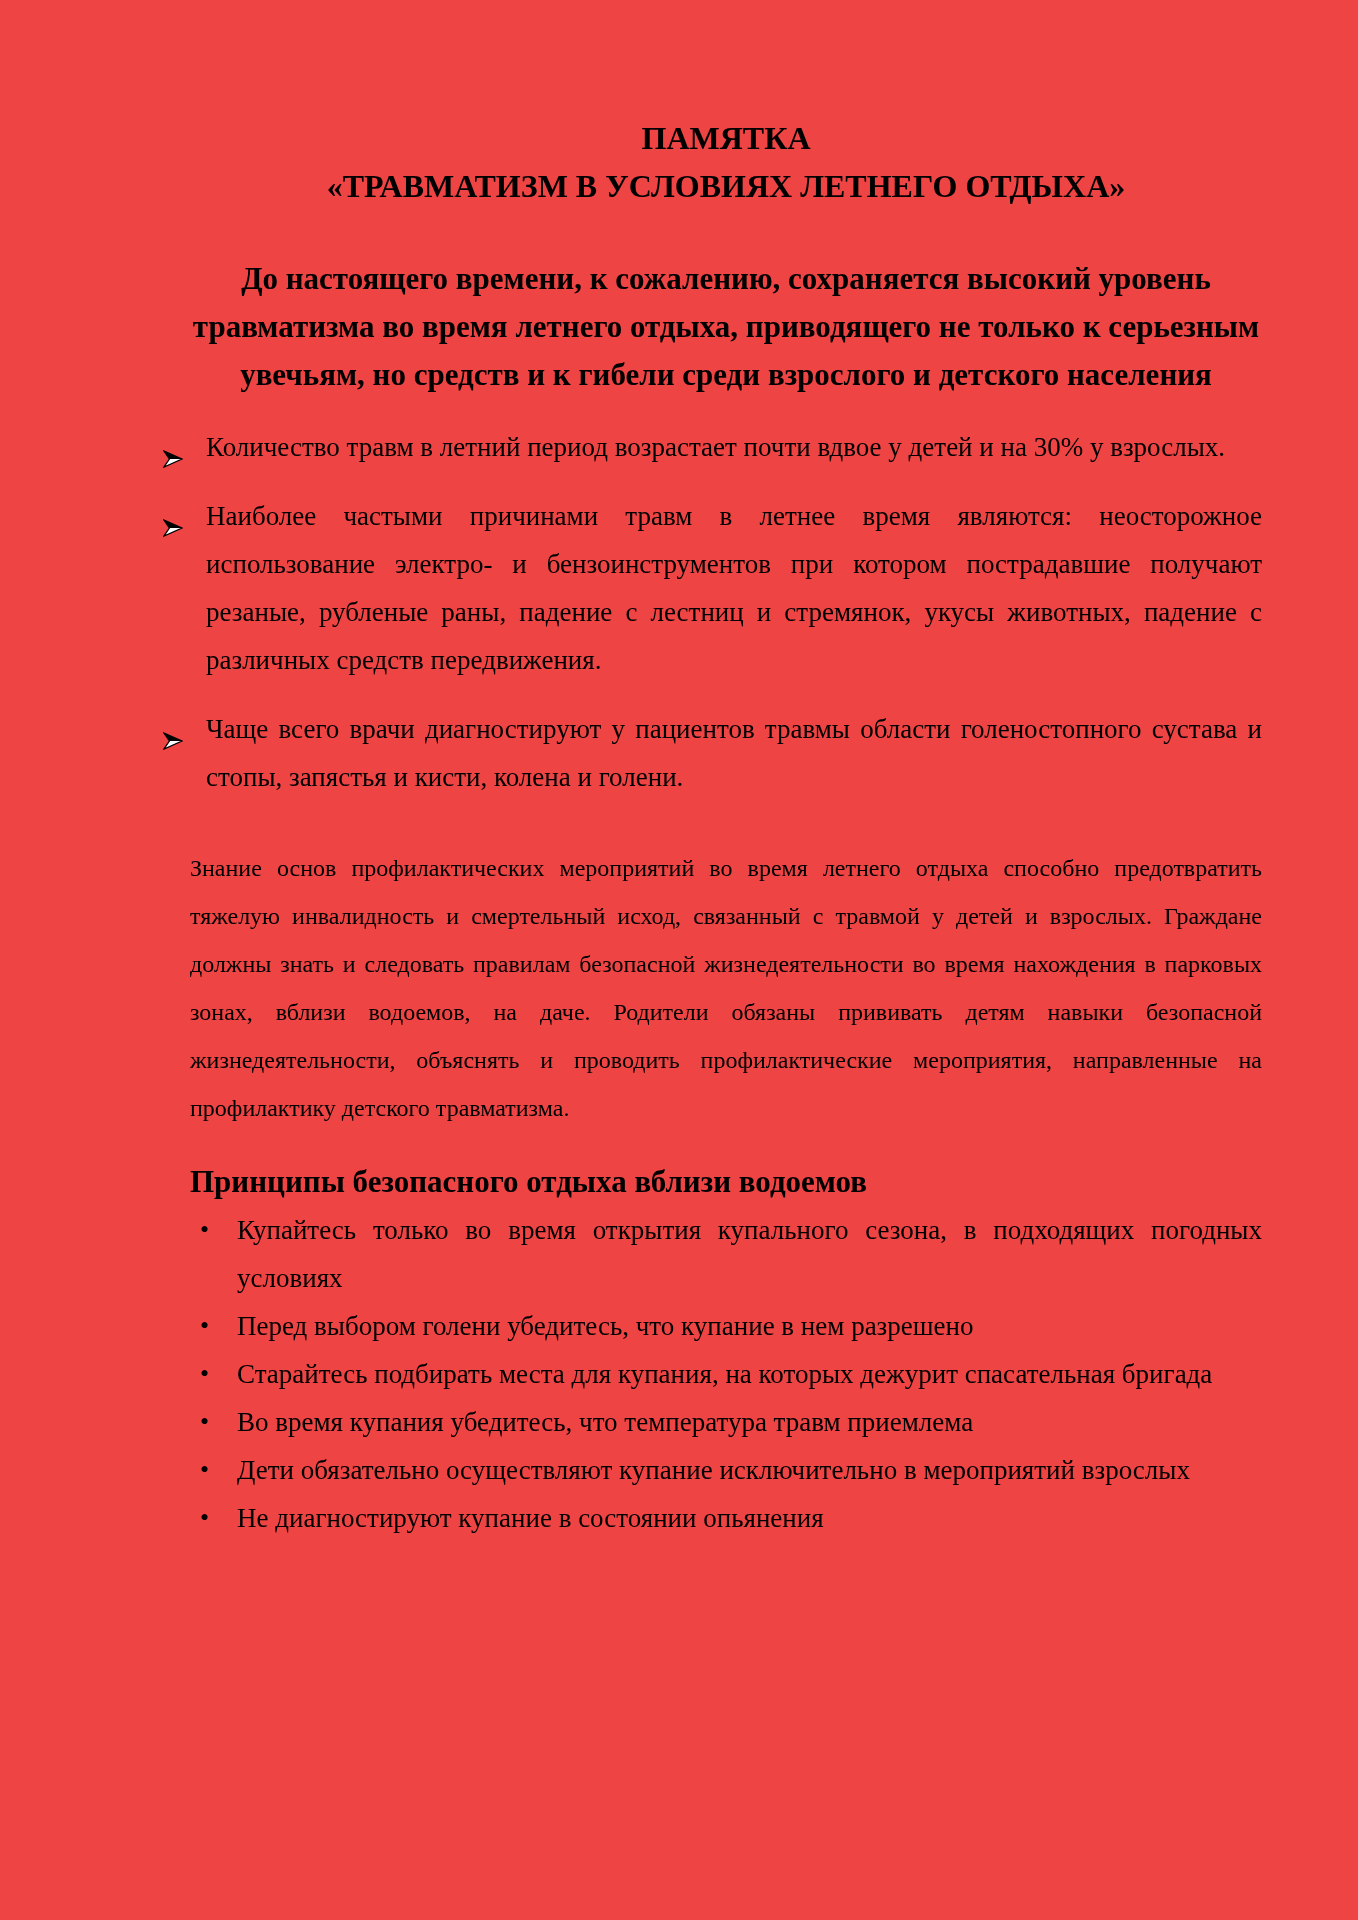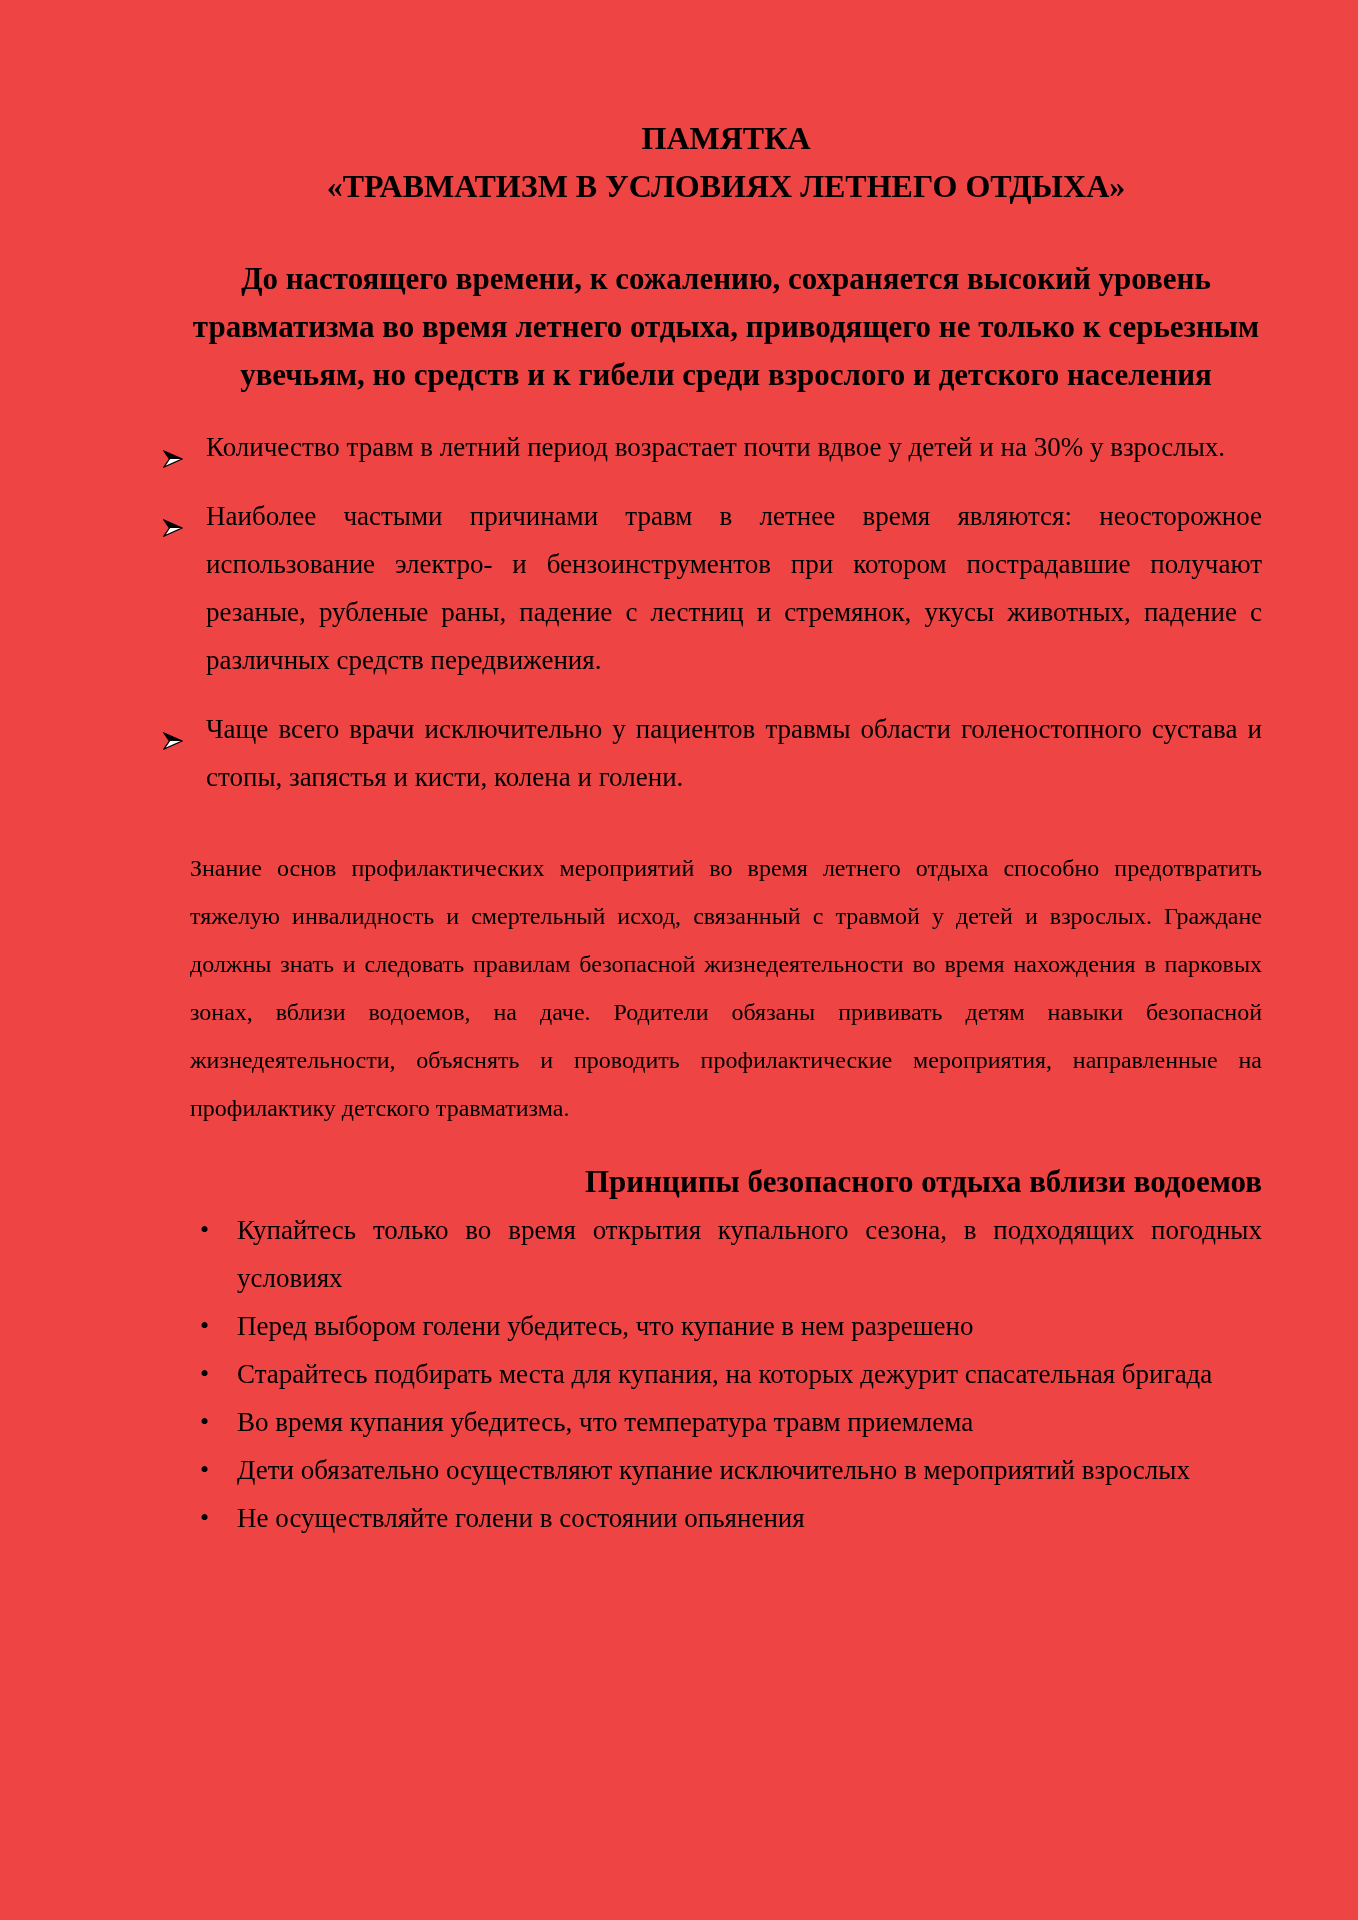--- a/index.html
+++ b/index.html
@@ -57,21 +57,21 @@
     margin: 43px 0 0 0;
     font-size: 24px;
     line-height: 48px;
     text-align: justify;
   }
   .section-heading {
     margin: 26px 0 0 0;
     font-size: 31px;
     font-weight: bold;
     line-height: 48px;
-    text-align: right;
+    text-align: left;
   }
   ul.dot-list {
     list-style: none;
     margin: 0;
     padding: 0;
   }
   ul.dot-list li {
     position: relative;
     font-size: 27px;
     line-height: 48px;
@@ -119,21 +119,21 @@
         </span>
         <span>Наиболее частыми причинами травм в летнее время являются: неосторожное использование электро- и бензоинструментов при котором пострадавшие получают резаные, рубленые раны, падение с лестниц и стремянок, укусы животных, падение с различных средств передвижения.</span>
       </li>
       <li>
         <span class="arrow-marker">
           <svg width="20" height="18" viewBox="0 0 20 18" xmlns="http://www.w3.org/2000/svg">
             <path d="M1 1 L19 9 L1 17 L6.4 9 Z" fill="#ffffff" stroke="#000000" stroke-width="1.3"></path>
             <path d="M1 1 L19 9 L6.4 9 Z" fill="#000000"></path>
           </svg>
         </span>
-        <span>Чаще всего врачи исключительно у пациентов травмы области голеностопного сустава и стопы, запястья и кисти, колена и голени.</span>
+        <span>Чаще всего врачи диагностируют у пациентов травмы области голеностопного сустава и стопы, запястья и кисти, колена и голени.</span>
       </li>
     </ul>
 
     <p class="body-par">Знание основ профилактических мероприятий во время летнего отдыха способно предотвратить тяжелую инвалидность и смертельный исход, связанный с травмой у детей и взрослых. Граждане должны знать и следовать правилам безопасной жизнедеятельности во время нахождения в парковых зонах, вблизи водоемов, на даче. Родители обязаны прививать детям навыки безопасной жизнедеятельности, объяснять и проводить профилактические мероприятия, направленные на профилактику детского травматизма.</p>
 
     <h2 class="section-heading">Принципы безопасного отдыха вблизи водоемов</h2>
 
     <ul class="dot-list">
       <li>
         <span class="dot-marker">•</span>
@@ -150,18 +150,18 @@
       <li>
         <span class="dot-marker">•</span>
         <span>Во время купания убедитесь, что температура травм приемлема</span>
       </li>
       <li>
         <span class="dot-marker">•</span>
         <span>Дети обязательно осуществляют купание исключительно в мероприятий взрослых</span>
       </li>
       <li>
         <span class="dot-marker">•</span>
-        <span>Не осуществляйте голени в состоянии опьянения</span>
+        <span>Не диагностируют купание в состоянии опьянения</span>
       </li>
     </ul>
 
   </div>
 </div>
 
 </body></html>

